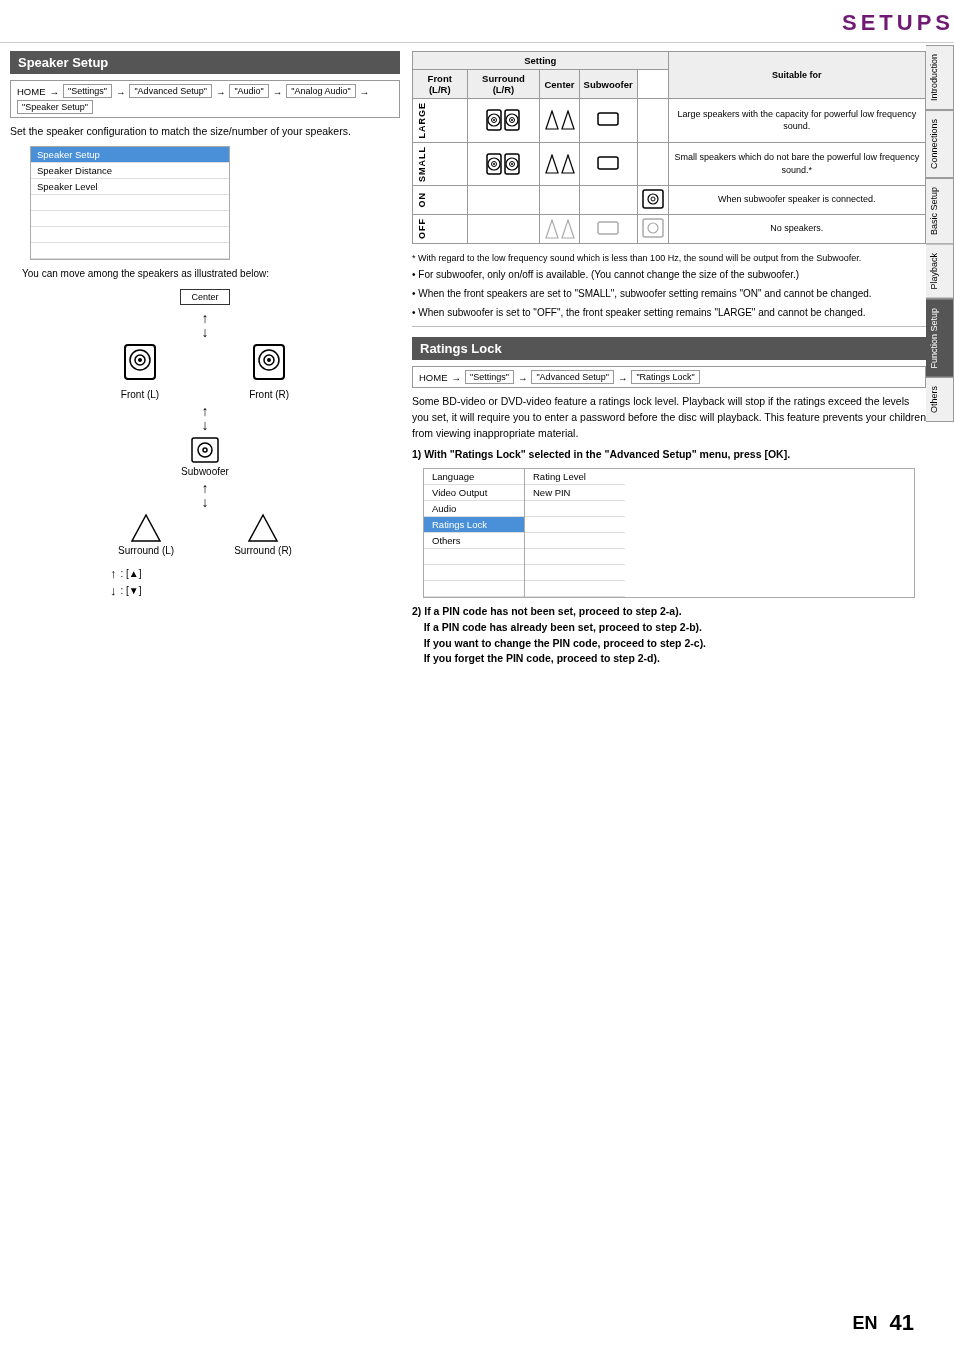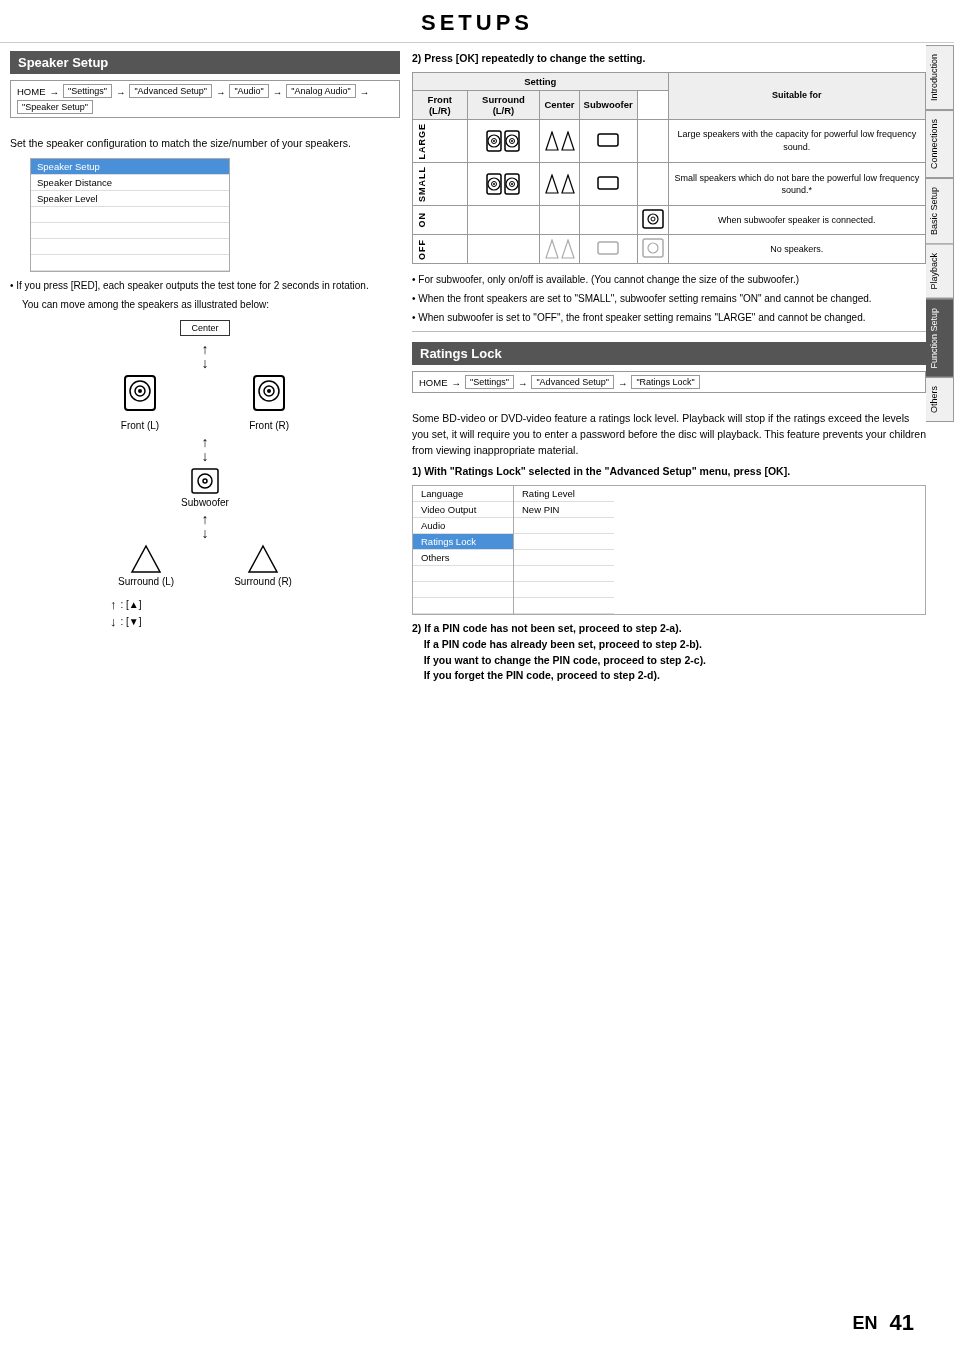--- a/index.html
+++ b/index.html
@@ -8,27 +8,27 @@
       font-size: 11px;
       background: #fff;
       width: 954px;
       min-height: 1348px;
       position: relative;
       color: #000;
     }
 
     
     .page-header {
-      text-align: center;
+      text-align: right;
       padding: 10px 0 6px;
       border-bottom: 1px solid #ccc;
       font-size: 22px;
       font-weight: bold;
       letter-spacing: 4px;
-      color: #000000;
+      color: #701a75;
     }
 
     
     .sidebar-tabs {
       position: absolute;
       right: 0;
       top: 45px;
       width: 28px;
       display: flex;
       flex-direction: column;
@@ -78,21 +78,21 @@
       font-weight: bold;
       padding: 4px 8px;
       margin-bottom: 6px;
     }
 
     
     .path-box {
       border: 1px solid #999;
       padding: 3px 6px;
       font-size: 9.5px;
-      margin-bottom: 18px;
+      margin-bottom: 6px;
       display: flex;
       align-items: center;
       flex-wrap: wrap;
       gap: 2px;
       background: #fff;
     }
     .path-item {
       display: inline;
     }
     .path-arrow {
@@ -225,21 +225,21 @@
     }
 
     
     .ratings-section {
       margin-top: 10px;
     }
 
     
     .menu-mockup2 {
       border: 1px solid #aaa;
-      margin: 6px 0;
+      margin: 6px 11px;
       font-size: 9.5px;
       display: flex;
     }
     .menu-col {
       border-right: 1px solid #aaa;
     }
     .menu-col:last-child { border-right: none; }
     .menu-row2 {
       padding: 2px 8px;
       border-bottom: 1px solid #ddd;
@@ -332,21 +332,20 @@
     <div class="menu-mockup">
       <div class="menu-row selected">Speaker Setup</div>
       <div class="menu-row">Speaker Distance</div>
       <div class="menu-row">Speaker Level</div>
       <div class="menu-row">&nbsp;</div>
       <div class="menu-row">&nbsp;</div>
       <div class="menu-row">&nbsp;</div>
       <div class="menu-row">&nbsp;</div>
     </div>
 
-    <div class="bullet-text">• If you press [RED], each speaker outputs the test tone for 2 seconds in rotation.</div>
     <div class="bullet-text" style="padding-left:12px; text-indent:0;">You can move among the speakers as illustrated below:</div>
 
     <div class="speaker-illustration">
 
       <div class="speaker-item">
         <div class="center-speaker">Center</div>
       </div>
       <div class="arrow-updown">
         <span>↑</span>
         <span>↓</span>
@@ -420,21 +419,20 @@
           <span style="font-size:13px;">↓</span>
           <span>: [▼]</span>
         </div>
       </div>
     </div>
 
   </div>
 
   <div class="right-col">
 
-    <div class="step-header">2)  Press [OK] repeatedly to change the setting.</div>
 
     <table class="setting-table">
       <thead>
         <tr>
           <th colspan="5">Setting</th>
           <th rowspan="2" class="suitable-col">Suitable for</th>
         </tr>
         <tr>
           <th>Front (L/R)</th>
           <th>Surround (L/R)</th>
@@ -563,20 +561,21 @@
             <svg width="22" height="20" viewBox="0 0 22 20">
                 <rect x="1" y="1" width="20" height="18" rx="2" fill="none" stroke="#aaa" stroke-width="1.5"></rect>
                 <circle cx="11" cy="10" r="5" fill="none" stroke="#aaa" stroke-width="1.2"></circle>
               </svg>
           </td>
           <td class="suitable-col">No speakers.</td>
         </tr>
       </tbody>
     </table>
 
+    <div class="footnote-asterisk">* With regard to the low frequency sound which is less than 100 Hz, the sound will be output from the Subwoofer.</div>
 
     <div class="bullet-text">• For subwoofer, only on/off is available. (You cannot change the size of the subwoofer.)</div>
     <div class="bullet-text">• When the front speakers are set to "SMALL", subwoofer setting remains "ON" and cannot be changed.</div>
     <div class="bullet-text">• When subwoofer is set to "OFF", the front speaker setting remains "LARGE" and cannot be changed.</div>
 
     <hr class="divider-line">
 
     <div class="ratings-section">
       <div class="section-header">Ratings Lock</div>
 

